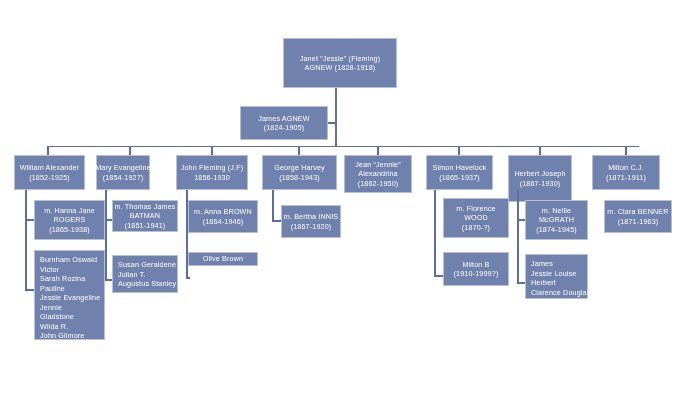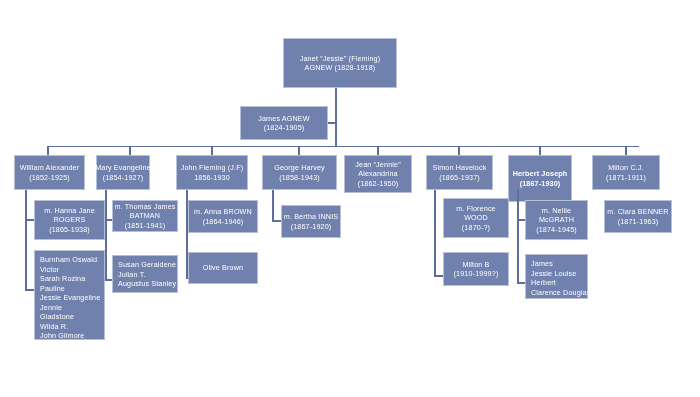--- a/index.html
+++ b/index.html
@@ -124,21 +124,21 @@
     <span class="ln">1856-1930</span>
   </div>
   <div class="connector v" style="left:186px;top:190px;width:2px;height:88px;"></div>
   <div class="connector h" style="left:186px;top:277px;width:4px;height:2px;"></div>
 
   <div class="node" style="left:188px;top:200px;width:70px;height:33px;">
     <span class="ln">m. Anna BROWN</span>
     <span class="ln">(1864-1946)</span>
   </div>
 
-  <div class="node" style="left:188px;top:252px;width:70px;height:32px;text-align:center;">
+  <div class="node" style="left:188px;top:252px;width:70px;height:14px;text-align:center;">
     <span class="ln">Olive Brown</span>
   </div>
 
   <div class="node" style="left:262px;top:155px;width:75px;height:35px;">
     <span class="ln">George Harvey</span>
     <span class="ln">(1858-1943)</span>
   </div>
   <div class="connector v" style="left:272px;top:190px;width:2px;height:32px;"></div>
   <div class="connector h" style="left:272px;top:220px;width:10px;height:2px;"></div>
 
@@ -164,21 +164,21 @@
     <span class="ln">m. Florence</span>
     <span class="ln">WOOD</span>
     <span class="ln">(1870-?)</span>
   </div>
 
   <div class="node" style="left:443px;top:252px;width:66px;height:34px;">
     <span class="ln">Milton B</span>
     <span class="ln">(1910-1999?)</span>
   </div>
 
-  <div class="node" style="left:508px;top:155px;width:64px;height:47px;font-weight:bold;">
+  <div class="node" style="left:508px;top:155px;width:64px;height:47px;">
     <span class="ln">Herbert Joseph</span>
     <span class="ln">(1867-1930)</span>
   </div>
   <div class="connector v" style="left:517px;top:190px;width:2px;height:93px;"></div>
   <div class="connector h" style="left:517px;top:219px;width:9px;height:2px;"></div>
   <div class="connector h" style="left:517px;top:282px;width:9px;height:2px;"></div>
 
   <div class="node" style="left:525px;top:200px;width:63px;height:40px;">
     <span class="ln">m. Nellie</span>
     <span class="ln">McGRATH</span>

